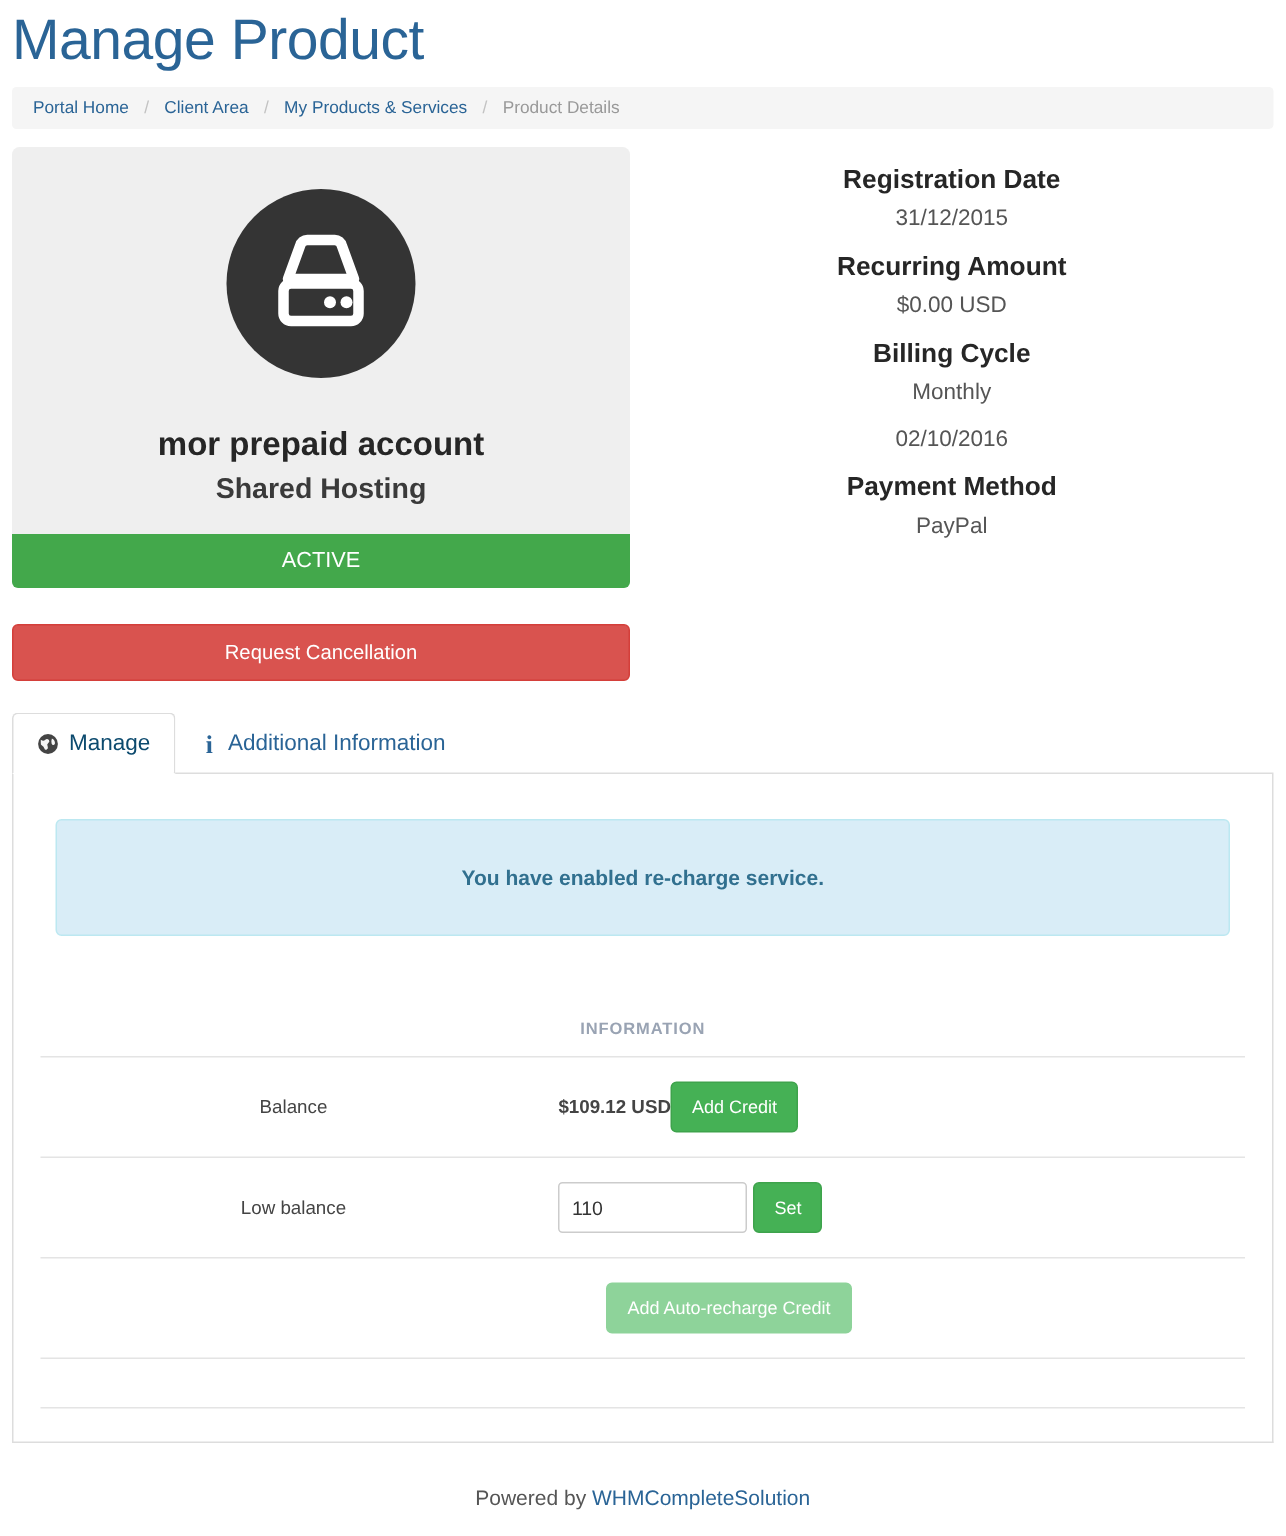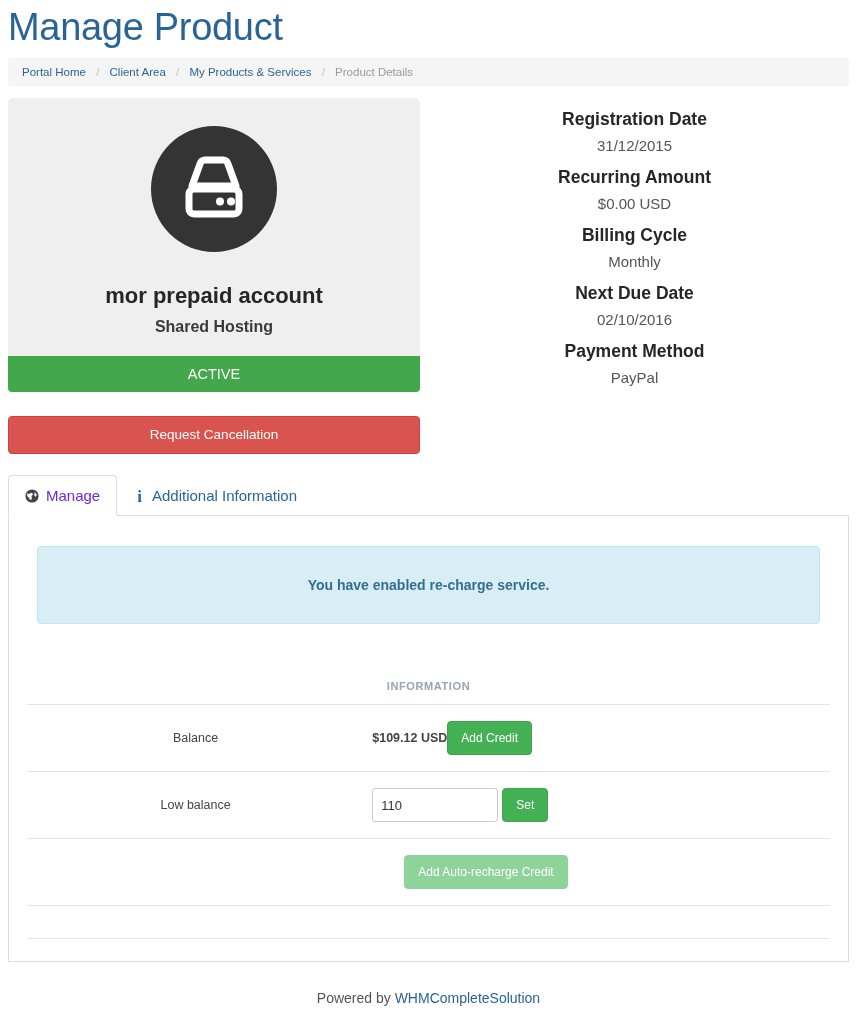--- a/index.html
+++ b/index.html
@@ -67,21 +67,21 @@
   }
   .product-icon-circle svg { display: block; }
   .product-name {
     font-size: 22px;
     font-weight: bold;
     color: #262626;
     line-height: 28px;
     margin-bottom: 6px;
   }
   .product-group {
-    font-size: 16px;
+    font-size: 19px;
     font-weight: bold;
     color: #3a3a3a;
     line-height: 22px;
   }
   .status-bar {
     background: #43a84b;
     color: #ffffff;
     text-align: center;
     font-size: 14.5px;
     line-height: 20px;
@@ -142,21 +142,21 @@
     border: 1px solid transparent;
     border-radius: 4px 4px 0 0;
     margin-bottom: -1px;
     color: #2a6496;
     background: transparent;
   }
   .tab.active {
     background: #ffffff;
     border-color: #dddddd;
     border-bottom-color: #ffffff;
-    color: #6d28d9;
+    color: #0c4a6e;
   }
   .tab-icon { display: inline-flex; align-items: center; }
   .tab-icon.info {
     color: #2a6496;
     font-weight: bold;
     font-family: "Liberation Serif", serif;
     font-size: 17px;
     line-height: 17px;
     padding: 0 3px;
   }
@@ -294,21 +294,20 @@
     </div>
 
     <div class="col-right">
       <div class="detail-list">
         <div class="detail-label">Registration Date</div>
         <div class="detail-value">31/12/2015</div>
         <div class="detail-label">Recurring Amount</div>
         <div class="detail-value">$0.00 USD</div>
         <div class="detail-label">Billing Cycle</div>
         <div class="detail-value">Monthly</div>
-        <div class="detail-label">Next Due Date</div>
         <div class="detail-value">02/10/2016</div>
         <div class="detail-label">Payment Method</div>
         <div class="detail-value">PayPal</div>
       </div>
     </div>
 
   </div>
 
   <div class="tabs-wrap">
     <ul class="tab-nav">

